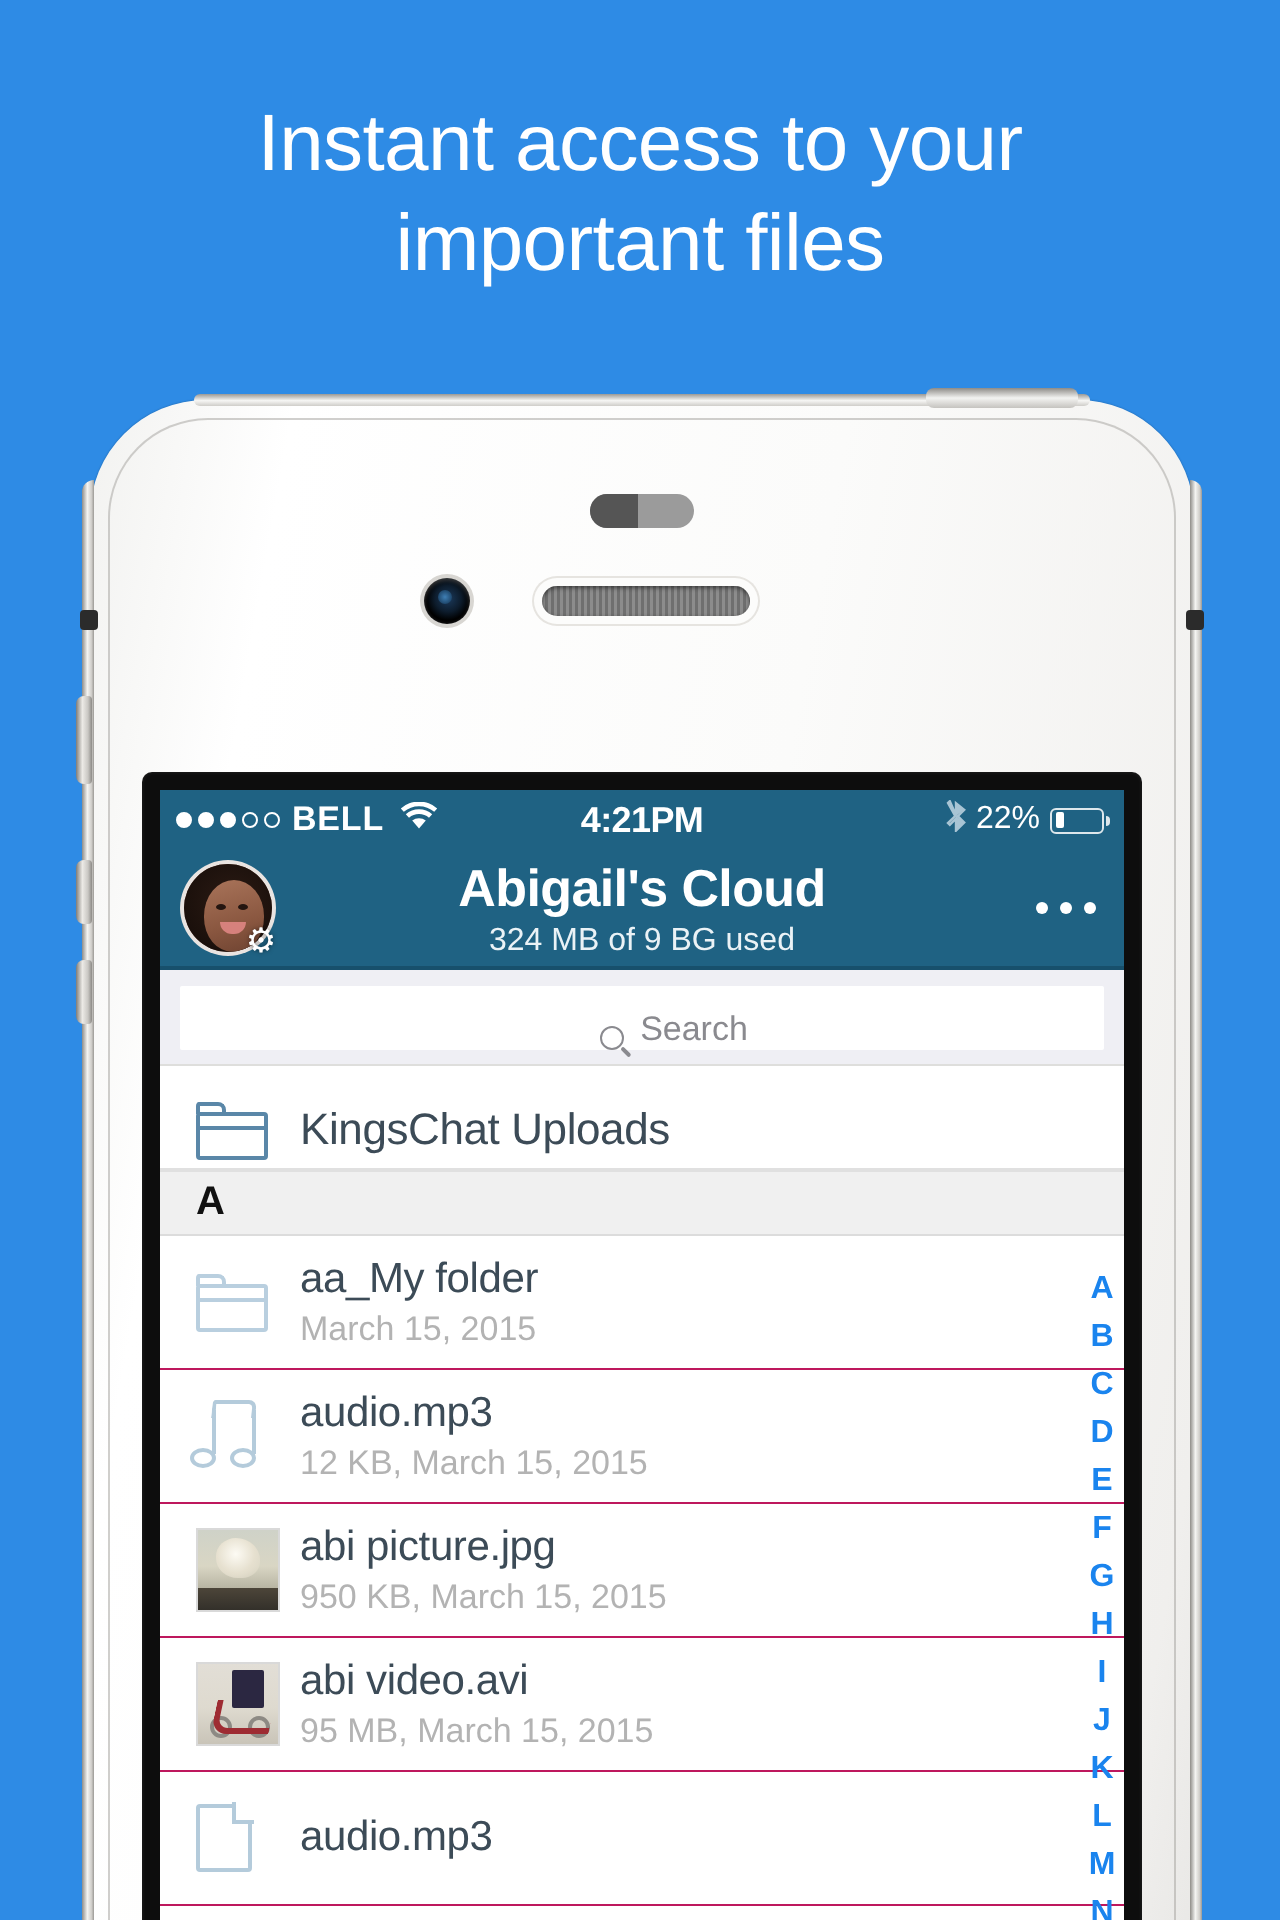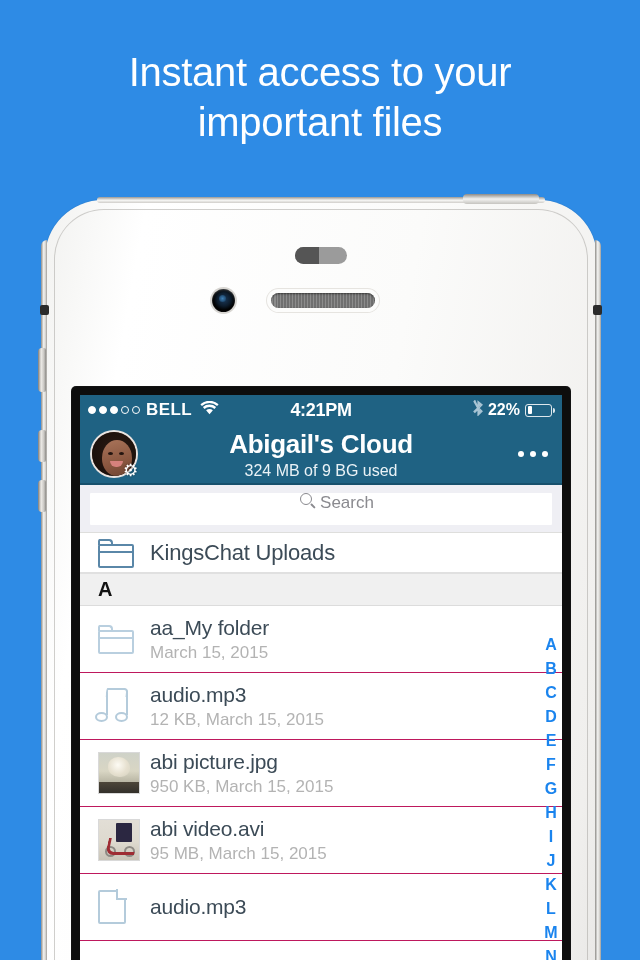--- a/index.html
+++ b/index.html
@@ -129,21 +129,21 @@
   .sb-left { display: flex; align-items: center; gap: 6px; }
   .dots { display: flex; align-items: center; gap: 3px; }
   .dots span { width: 8px; height: 8px; border-radius: 50%; border: 1.5px solid #ffffff; display: block; }
   .dots span.f { background: #ffffff; }
   .carrier { font-size: 17px; letter-spacing: .4px; font-weight: bold; }
   .sb-time {
     position: absolute; left: 0; right: 0; text-align: center;
     font-size: 18px; font-weight: bold; letter-spacing: -.3px;
   }
   .sb-right { margin-left: auto; display: flex; align-items: center; gap: 5px; }
-  .pct { font-size: 16px; font-weight: bold; }
+  .pct { font-size: 16px; font-weight: normal; }
   .battery {
     width: 27px; height: 13px; border: 1.5px solid rgba(255,255,255,.85);
     border-radius: 3px; position: relative; padding: 1.5px;
   }
   .battery::after {
     content:""; position:absolute; right:-4px; top:3.5px;
     width:2.5px; height:5px; background: rgba(255,255,255,.85); border-radius: 0 2px 2px 0;
   }
   .battery i { display:block; height:100%; background:#ffffff; border-radius:1px; }
 
@@ -190,21 +190,21 @@
   .nav-sub { font-size: 16px; font-weight: normal; margin-top: 2px; color: #eaf2f6; }
   .more {
     margin-left: auto; display: flex; gap: 6px; z-index: 2;
   }
   .more span { width: 6px; height: 6px; border-radius: 50%; background: #ffffff; display: block; }
 
   
   .searchbar { background: #efeff4; padding: 8px 10px 7px; border-bottom: 1px solid #dededc;}
   .searchfield {
     height: 32px; background: #ffffff; border-radius: 1px;
-    display: flex; align-items: flex-start; justify-content: center;
+    display: flex; align-items: flex-end; justify-content: center;
     gap: 8px; color: #8a8a8f; font-size: 17px; padding-left: 32px;
   }
   .mag {
     width: 12px; height: 12px; border: 1.8px solid #8a8a8f; border-radius: 50%;
     position: relative; display:inline-block;
   }
   .mag::after {
     content:""; position:absolute; right:-5px; bottom:-3px;
     width: 6px; height: 1.8px; background:#8a8a8f;
     transform: rotate(45deg); border-radius:1px;
@@ -213,21 +213,21 @@
   
   .list { position: relative; background:#ffffff; }
   .row {
     display: flex; align-items: center;
     padding: 0 12px 0 18px;
     height: 66px;
     border-bottom: 1px solid #be185d;
     background: #ffffff;
   }
   .row.tall { height: 67px; }
-  .row.simple { height: 40px; border-bottom: none; box-shadow: inset 0 -1px 0 #e0e0e0; }
+  .row.simple { height: 40px; border-bottom: none; box-shadow: inset 0 -1px 0 #e0e0e0; margin-top: 12px; }
   .row-icon { width: 52px; flex: 0 0 52px; display:flex; align-items:center; justify-content:flex-start; }
   .row-text { min-width: 0; }
   .row-title { font-size: 21px; color: #3c4b57; letter-spacing: -.2px; }
   .row-title.big { font-size: 22px; }
   .row-sub { font-size: 17px; color: #b3b3b3; margin-top: 3px; }
 
   .section-hdr {
     height: 33px; background: #f0f0f0;
     display: flex; align-items: center;
     padding-left: 18px;

